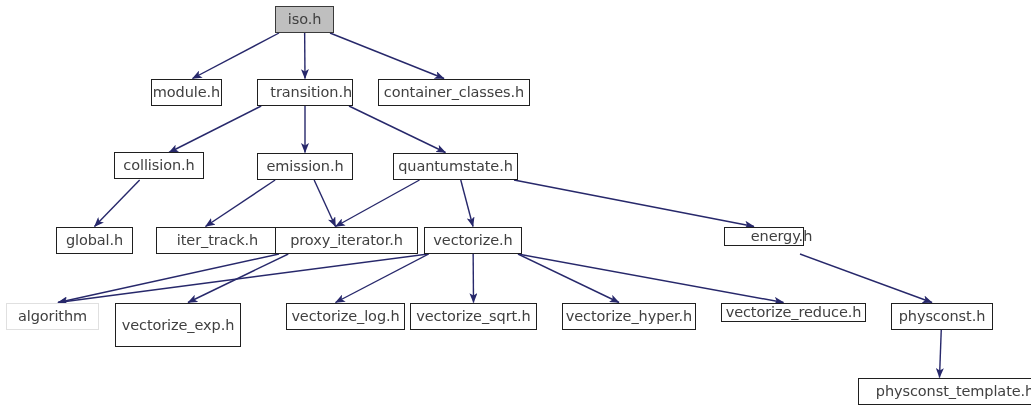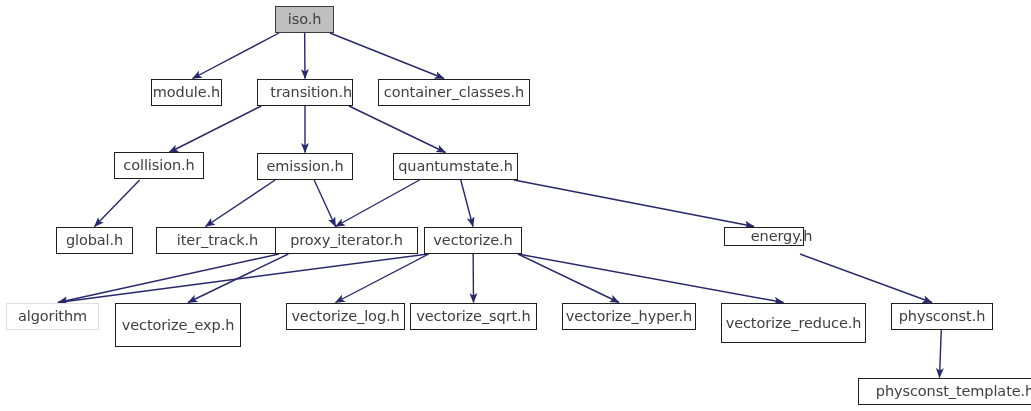--- a/index.html
+++ b/index.html
@@ -131,21 +131,21 @@
       </div>
       <div class="node" style="left: 266px; top: 303px; width: 119px; height: 27px; margin-left: 20px;">
         <span class="node-label">vectorize_log.h</span>
       </div>
       <div class="node" style="left: 410px; top: 303px; width: 127px; height: 27px;">
         <span class="node-label">vectorize_sqrt.h</span>
       </div>
       <div class="node" style="left: 562px; top: 303px; width: 134px; height: 27px;">
         <span class="node-label">vectorize_hyper.h</span>
       </div>
-      <div class="node" style="left: 721px; top: 303px; width: 145px; height: 40px;">
+      <div class="node" style="left: 721px; top: 303px; width: 145px; height: 19px;">
         <span class="node-label">vectorize_reduce.h</span>
       </div>
       <div class="node" style="left: 891px; top: 303px; width: 102px; height: 27px;">
         <span class="node-label">physconst.h</span>
       </div>
       <div class="node" style="left: 858px; top: 378px; width: 194px; height: 27px;">
         <span class="node-label">physconst_template.h</span>
       </div>
     </div>
 </div>

